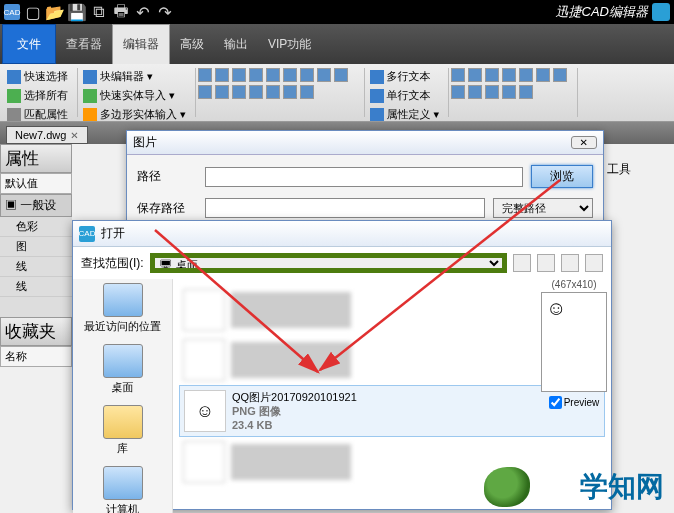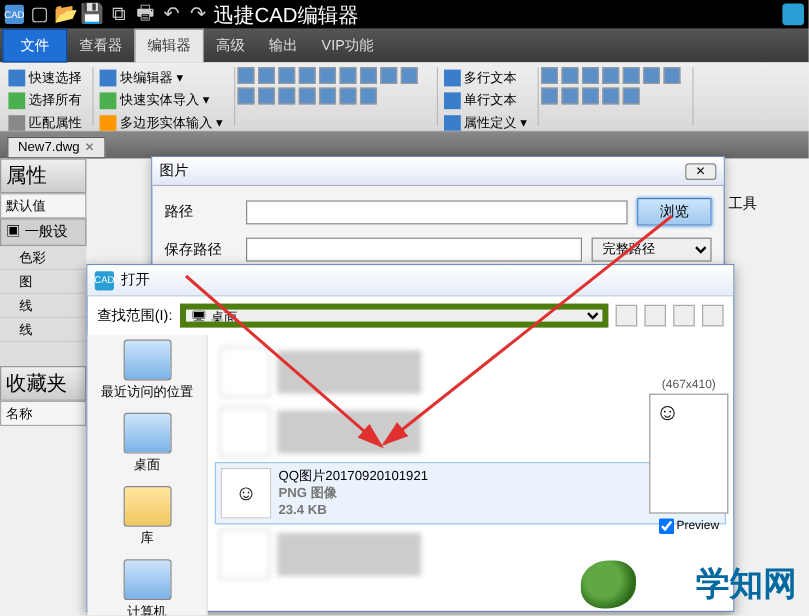--- a/index.html
+++ b/index.html
@@ -1,24 +1,24 @@
 <!DOCTYPE html>
 <html><head>
 <meta charset="utf-8">
 <style>
 * { margin: 0; padding: 0; box-sizing: border-box; font-family: "Microsoft YaHei", sans-serif; }
 body { width: 674px; height: 513px; background: #f0f0f0; overflow: hidden; position: relative; }
 
 .titlebar { background: #000; color: #fff; height: 24px; display: flex; align-items: center; padding: 0 4px; gap: 4px; }
 .titlebar .logo { width: 16px; height: 16px; background: #4a90d9; border-radius: 2px; font-size: 8px; color: #fff; display: flex; align-items: center; justify-content: center; }
 .titlebar .tb-icon { width: 18px; height: 18px; display: flex; align-items: center; justify-content: center; color: #ccc; cursor: pointer; }
-.titlebar .title { flex: 1; text-align: left; font-size: 17px; }
+.titlebar .title { flex: 1; text-align: right; font-size: 13px; font-style: italic; }
 .titlebar .rlogo { width: 18px; height: 18px; background: #2a9fd6; border-radius: 3px; }
 
-.menubar { background: linear-gradient(#555, #3a3a3a); height: 28px; display: flex; align-items: stretch; padding-left: 2px; }
+.menubar { background: linear-gradient(#555, #3a3a3a); height: 40px; display: flex; align-items: stretch; padding-left: 2px; }
 .menubar .file-btn { background: #1e6fd6; color: #fff; padding: 4px 14px; font-size: 12px; display: flex; align-items: center; border: 1px solid #0d4a9e; }
 .menubar .menu-item { color: #ddd; padding: 0 10px; font-size: 12px; cursor: pointer; display: flex; align-items: center; }
 .menubar .menu-item.active { background: #e8e8e8; color: #333; border: 1px solid #999; border-bottom: none; }
 
 .ribbon { background: linear-gradient(#efefef, #d8d8d8); height: 58px; display: flex; border-bottom: 1px solid #999; padding: 4px; gap: 2px; overflow: hidden; }
 .ribbon-group { display: flex; flex-direction: column; gap: 2px; border-right: 1px solid #bbb; padding-right: 6px; }
 .ribbon-btn { display: flex; align-items: center; gap: 3px; font-size: 11px; padding: 1px 3px; cursor: pointer; white-space: nowrap; }
 .ribbon-btn .ico { width: 14px; height: 14px; display: inline-block; }
 .ico-blue { background: #3a7ecb; }
 .ico-green { background: #4caf50; }
@@ -65,21 +65,21 @@
 .dlg-open .place .pico.folder { background: linear-gradient(#ffe6a0,#f0c860); }
 .dlg-open .place .plbl { font-size: 11px; }
 .dlg-open .files { flex: 1; padding: 6px; position: relative; }
 .dlg-open .file-item { display: flex; align-items: center; gap: 6px; padding: 4px; }
 .dlg-open .file-item.sel { border: 1px solid #9cc8ef; background: #eaf3fc; }
 .dlg-open .file-thumb { width: 42px; height: 42px; border: 1px solid #ccc; background: #fff; display: flex; align-items: center; justify-content: center; font-size: 18px; }
 .dlg-open .file-info { font-size: 11px; line-height: 14px; }
 .dlg-open .file-info .fn { color: #000; }
 .dlg-open .file-info .ft { color: #777; font-weight: bold; }
 .dlg-open .preview-pane { position: absolute; right: 0; top: 0; width: 74px; }
-.dlg-open .preview-dim { font-size: 10px; text-align: center; color: #555; margin-top: 36px; }
+.dlg-open .preview-dim { font-size: 10px; text-align: center; color: #555; }
 .dlg-open .preview-box { width: 66px; height: 100px; border: 1px solid #999; background: #fff; margin: 2px auto; overflow: hidden; }
 .dlg-open .preview-chk { font-size: 10px; display: flex; align-items: center; gap: 2px; justify-content: center; margin-top: 4px; }
 
 
 .arrow { position: absolute; pointer-events: none; }
 
 
 .watermark { position: absolute; right: 10px; bottom: 6px; display: flex; align-items: center; gap: 6px; }
 .wm-ico { width: 46px; height: 40px; background: radial-gradient(circle at 40% 40%, #5fa843 40%, #2e6b1a 70%); border-radius: 50% 40% 50% 40%; position: relative; }
 .wm-txt { font-size: 28px; font-weight: bold; color: #0369a1; margin-left: 44px; }

